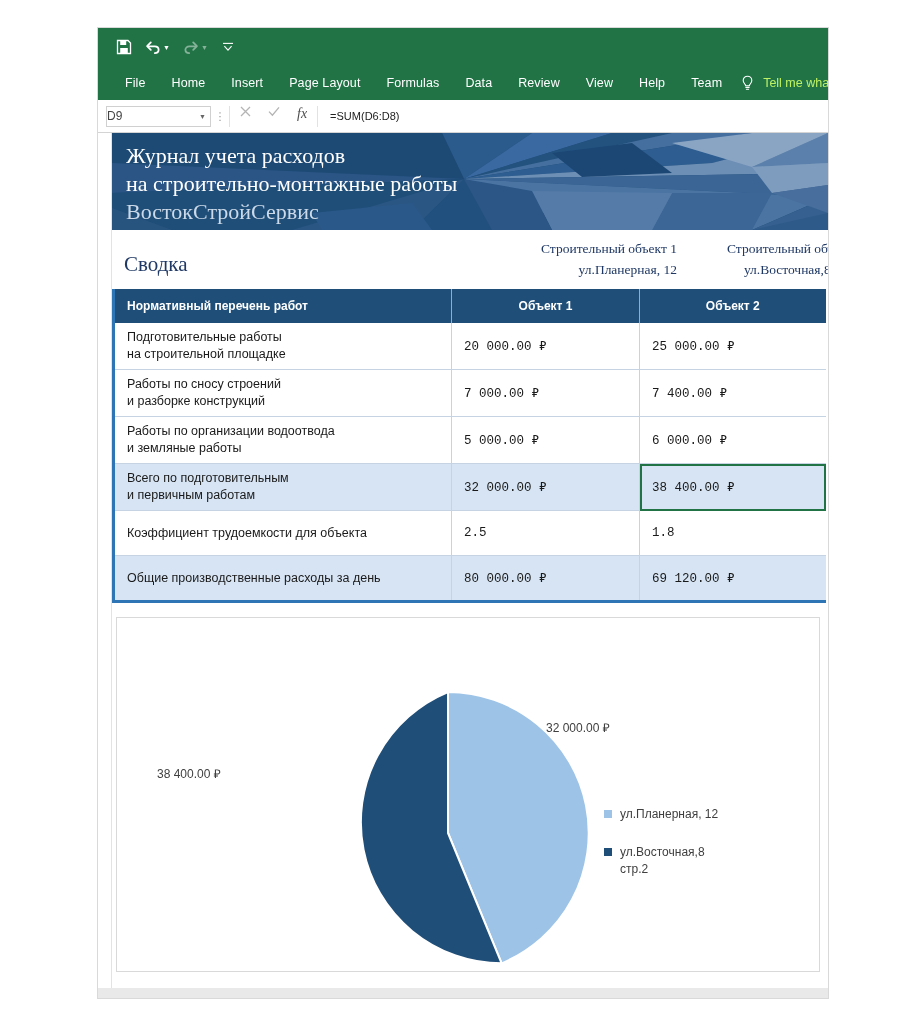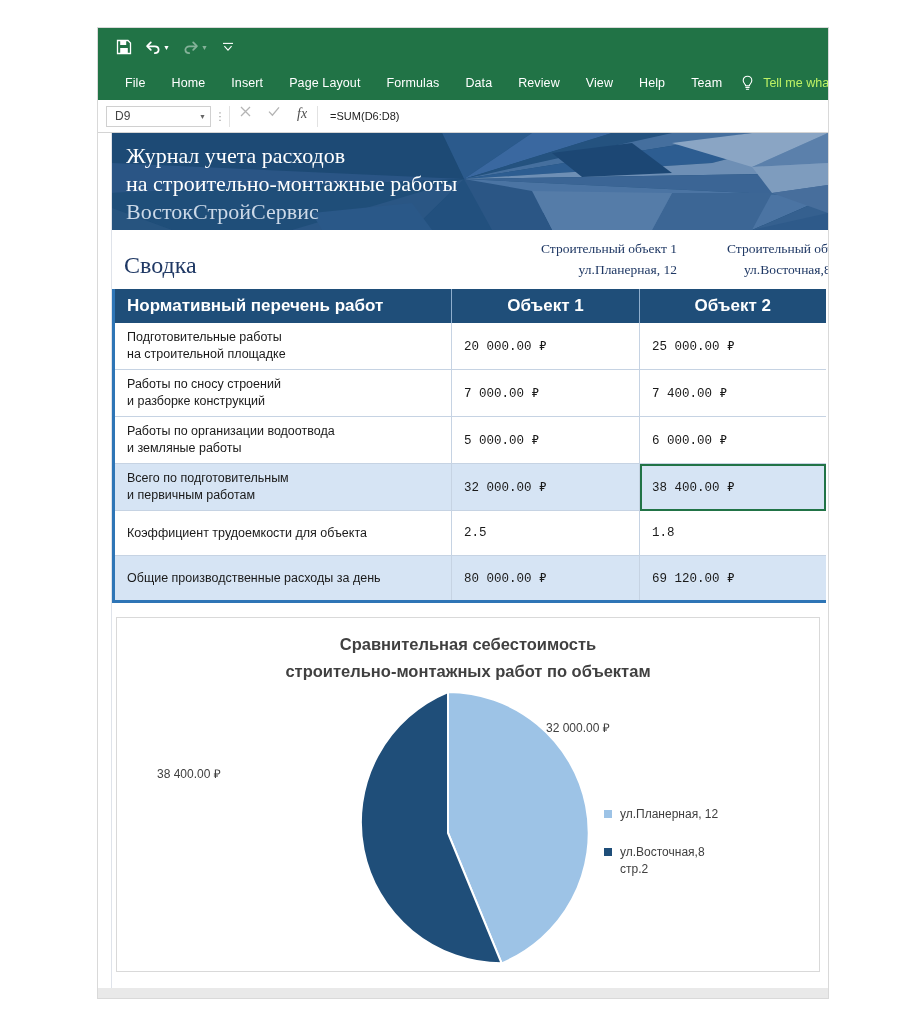--- a/index.html
+++ b/index.html
@@ -23,21 +23,21 @@
   .ribbon{height:34px;background:#217346;display:flex;align-items:center;padding-left:14px;
     position:relative;}
   .rb-tab{color:#ffffff;font-size:12.5px;padding:0 13px;white-space:nowrap;cursor:default;letter-spacing:.1px;}
   .rb-tell{display:flex;align-items:center;color:#bef264;font-size:12.5px;margin-left:6px;white-space:nowrap;}
   .bulb{margin-right:9px;display:flex;}
 
   
   .fx-bar{height:32px;background:#ffffff;border-bottom:1px solid #d4d4d4;display:flex;align-items:center;
     padding:0 0 0 8px;}
   .namebox{width:105px;height:21px;border:1px solid #d0d0d0;background:#fff;display:flex;align-items:center;
-    padding:0 4px 0 8px;box-sizing:border-box;font-size:12px;color:#444;justify-content:space-between;}
+    padding:0 4px 0 0;box-sizing:border-box;font-size:12px;color:#444;justify-content:space-between;}
   .nb-caret{font-size:7px;color:#666;}
   .fx-dots{width:18px;text-align:center;color:#9a9a9a;font-size:11px;letter-spacing:0;}
   .fx-icons{display:flex;gap:17px;padding:0 10px;border-left:1px solid #e2e2e2;
     border-right:1px solid #e2e2e2;height:21px;}
   .fx-ic{color:#b4b4b4;font-size:13px;display:flex;}
   .fx-ic.fxs{color:#4d4d4d;font-style:italic;font-family:"Liberation Serif",serif;font-size:14px;}
   .fx-input{flex:1;height:21px;display:flex;align-items:center;padding-left:12px;font-size:11px;color:#222;}
 
   
   .sheet{position:relative;background:#ffffff;height:calc(100% - 104px);}
@@ -48,33 +48,33 @@
   
   .banner{position:relative;height:97px;overflow:hidden;background:#1f4e79;}
   .banner svg{position:absolute;inset:0;width:100%;height:100%;display:block;}
   .banner-text{position:absolute;left:14px;top:9px;z-index:3;}
   .bt-line{font-family:"Liberation Serif",serif;color:#ffffff;font-size:22px;line-height:28px;white-space:nowrap;}
   .bt-line.sub{color:#ccd9e8;}
 
   
   .summary{position:relative;height:59px;}
   .summary-title{position:absolute;left:12px;top:22px;font-family:"Liberation Serif",serif;
-    font-size:24px;color:#1f3864;}
+    font-size:21px;color:#1f3864;}
   .obj-head{position:absolute;top:8px;text-align:right;font-family:"Liberation Serif",serif;
     font-size:13.5px;color:#1f3864;line-height:21px;}
   .obj-head.one{left:370px;width:195px;}
   .obj-head.two{left:565px;width:186px;}
 
   
   .tbl{width:712px;border-collapse:collapse;table-layout:fixed;
     border-left:3px solid #2e75b6;font-size:12.5px;color:#1a1a1a;}
   .tbl col.c1{width:338px;}
   .tbl col.c2{width:188px;}
   .tbl col.c3{width:186px;}
-  .tbl thead th{background:#1f4e79;color:#ffffff;font-size:17px;font-weight:bold;height:34px;
+  .tbl thead th{background:#1f4e79;color:#ffffff;font-size:12px;font-weight:bold;height:34px;
     padding:0 12px;text-align:left;border-right:1px solid #8faecd;}
   .tbl thead th.num{text-align:center;}
   .tbl thead th:last-child{border-right:none;}
   .tbl td{border-bottom:1px solid #c6d3e3;border-right:1px solid #c6d3e3;padding:6px 12px;
     vertical-align:middle;height:32px;}
   .tbl td:last-child{border-right:none;}
   .tbl td.num{text-align:left;white-space:nowrap;font-family:Liberation Mono, monospace;}
   .tbl tr.alt td{background:#d6e4f4;}
   .tbl tr.alt td.num{background:#d6e4f4;}
   .lbl2{line-height:17px;}
@@ -289,24 +289,20 @@
             </tr>
             <tr class="alt lastrow">
               <td>Общие производственные расходы за день</td>
               <td class="num">80 000.00 ₽</td>
               <td class="num">69 120.00 ₽</td>
             </tr>
           </tbody>
         </table>
 
         <div class="chart-box">
-          <div class="chart-title">
-            <div>Сравнительная себестоимость</div>
-            <div>строительно-монтажных работ по объектам</div>
-          </div>
           <div class="pie-wrap">
             <svg width="290" height="282" viewBox="0 0 290 282">
 
               <path d="M145 141 L145 0 A141 141 0 0 1 198.6 271.3 Z" fill="#9dc3e6" stroke="#ffffff" stroke-width="2"></path>
 
               <path d="M145 141 L198.6 271.3 A141 141 0 0 1 145 0 Z" fill="#1f4e79" stroke="#ffffff" stroke-width="2"></path>
             </svg>
           </div>
           <div class="dl left">38 400.00 ₽</div>
           <div class="dl right">32 000.00 ₽</div>

